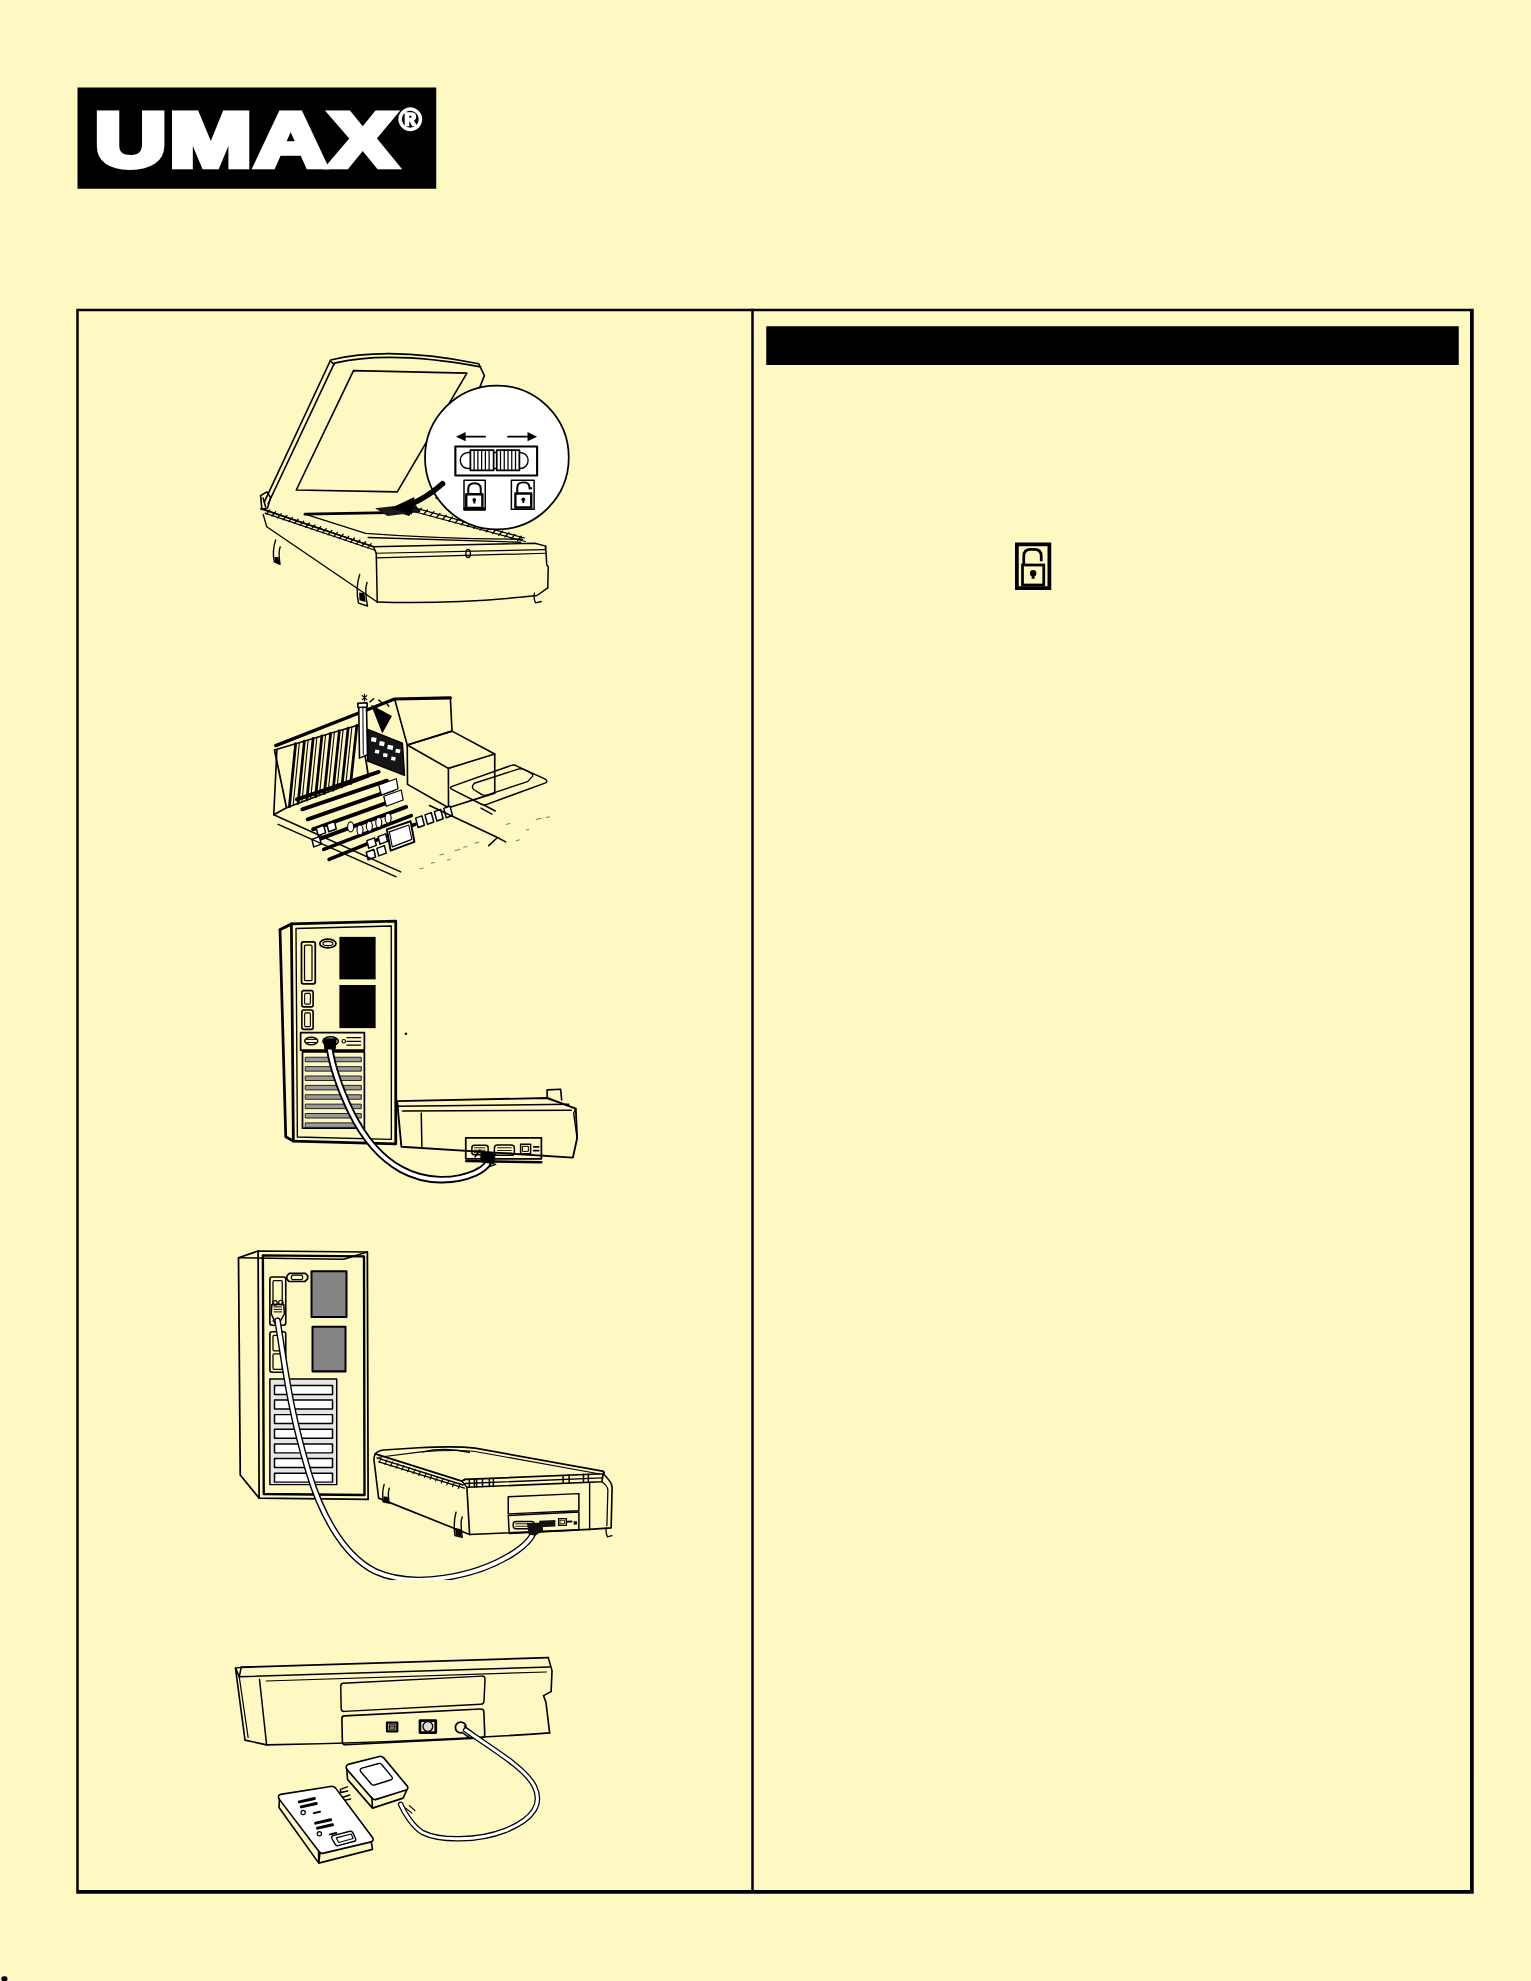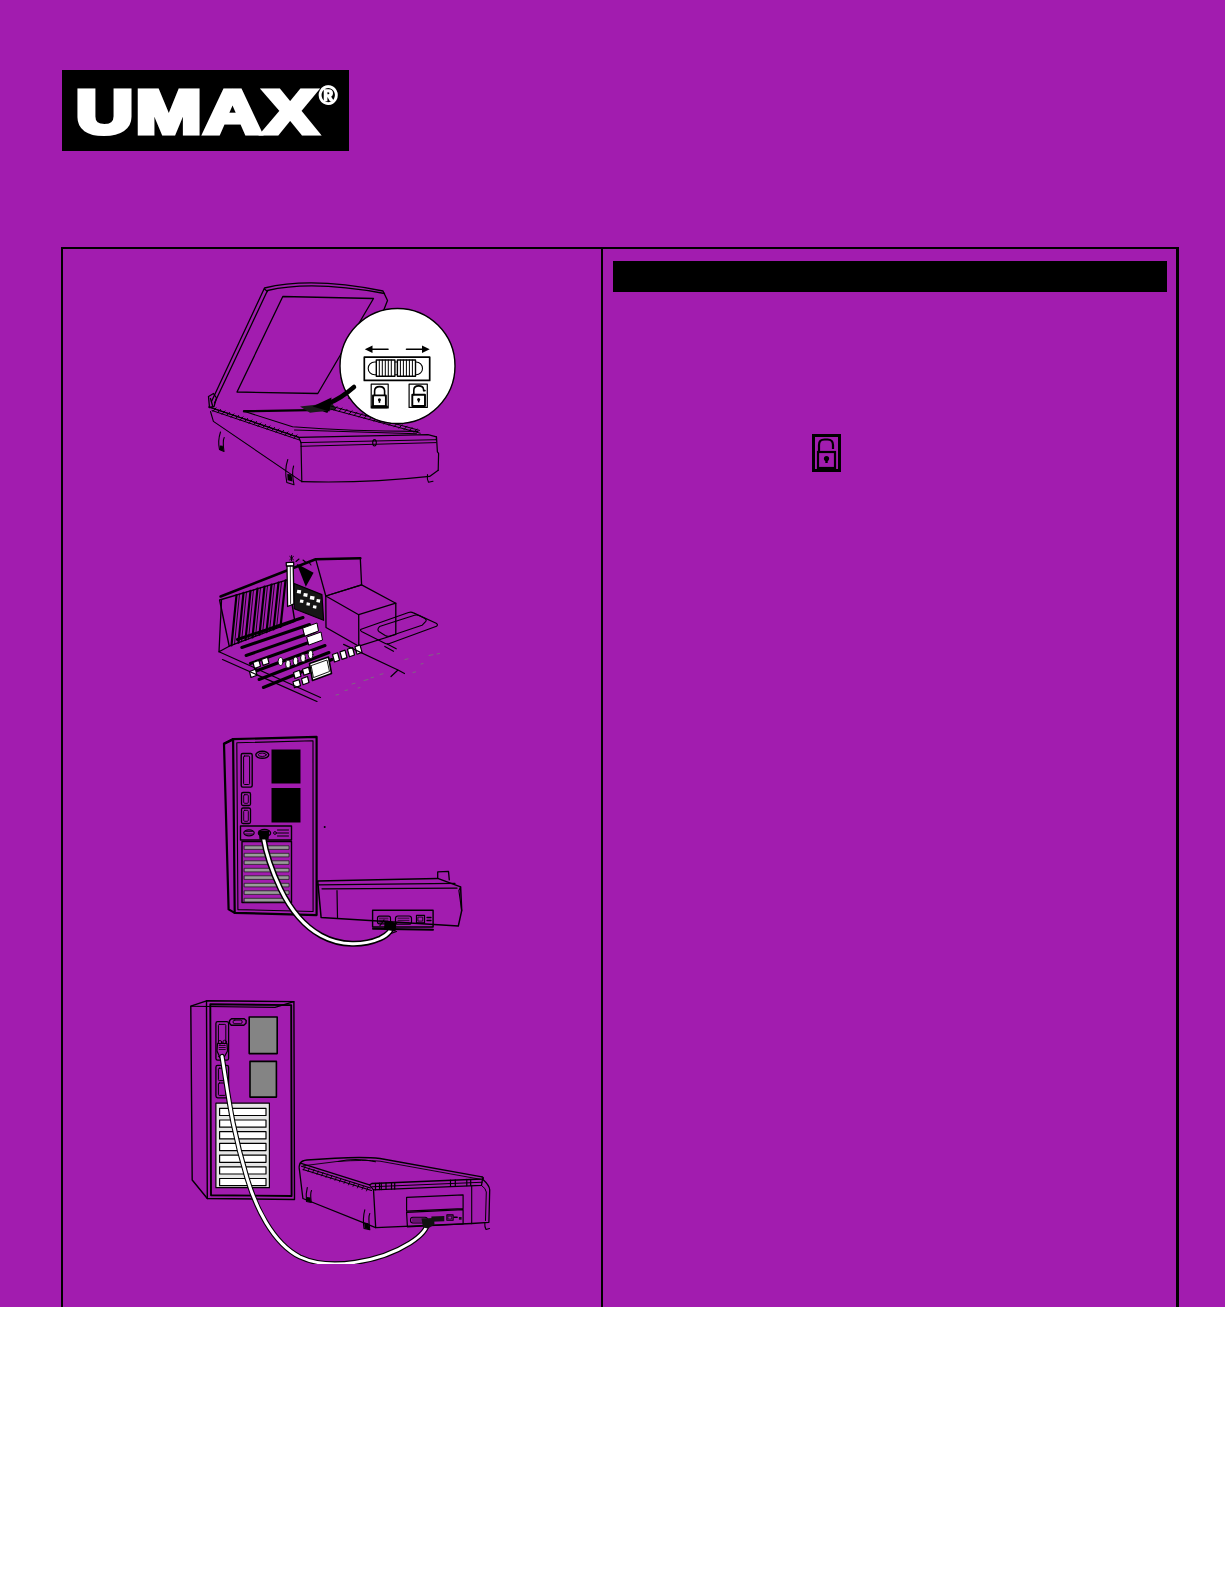--- a/index.html
+++ b/index.html
@@ -1,16 +1,16 @@
 <!DOCTYPE html>
 <html><head>
 <meta charset="utf-8">
 <style>
   html,body{margin:0;padding:0;background:#ffffff;}
-  #page{position:relative;width:1225px;height:1307px;background:#a21caf;overflow:hidden;
+  #page{position:relative;width:1225px;height:1585px;background:#fef9c3;overflow:hidden;
         font-family:"Liberation Sans", sans-serif;}
   .abs{position:absolute;}
 </style>
 </head>
 <body>
 <div id="page">
 
   <div class="abs" style="left:62px;top:70px;width:287px;height:81px;background:#000;"></div>
 
   <svg class="abs" style="left:62px;top:70px;" width="287" height="81" viewBox="0 0 287 81">

